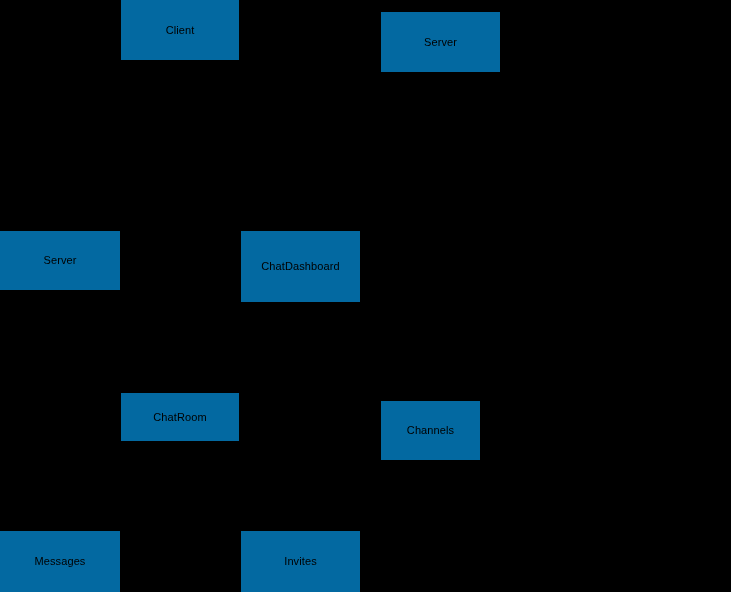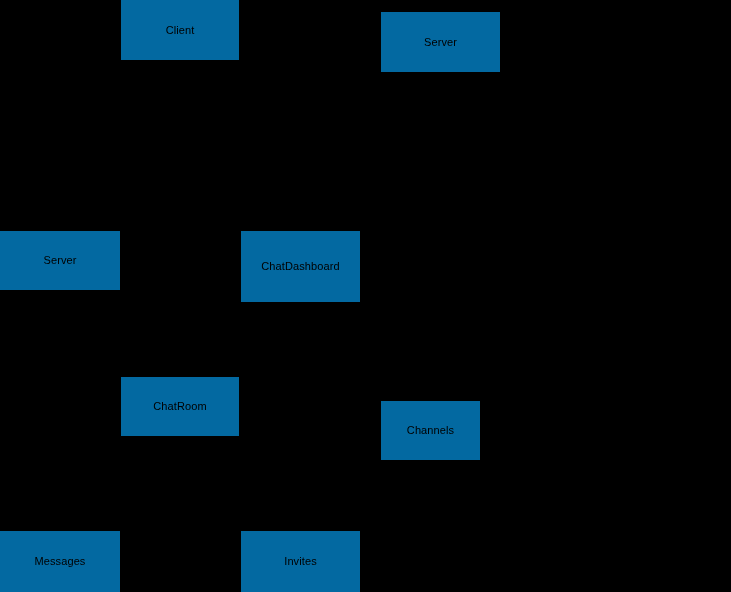--- a/index.html
+++ b/index.html
@@ -68,21 +68,21 @@
 
 
   <div class="node" style="left:0px; top:231px; width:120px; height:59px;">
     <span class="node-label">Server</span>
   </div>
 
   <div class="node" style="left:241px; top:231px; width:119px; height:71px;">
     <span class="node-label">ChatDashboard</span>
   </div>
 
-  <div class="node" style="left:121px; top:377px; width:118px; height:59px;">
+  <div class="node" style="left:121px; top:393px; width:118px; height:48px;">
     <span class="node-label">ChatRoom</span>
   </div>
 
   <div class="node" style="left:381px; top:401px; width:99px; height:59px;">
     <span class="node-label">Channels</span>
   </div>
 
   <div class="node" style="left:0px; top:531px; width:120px; height:61px;">
     <span class="node-label">Messages</span>
   </div>

